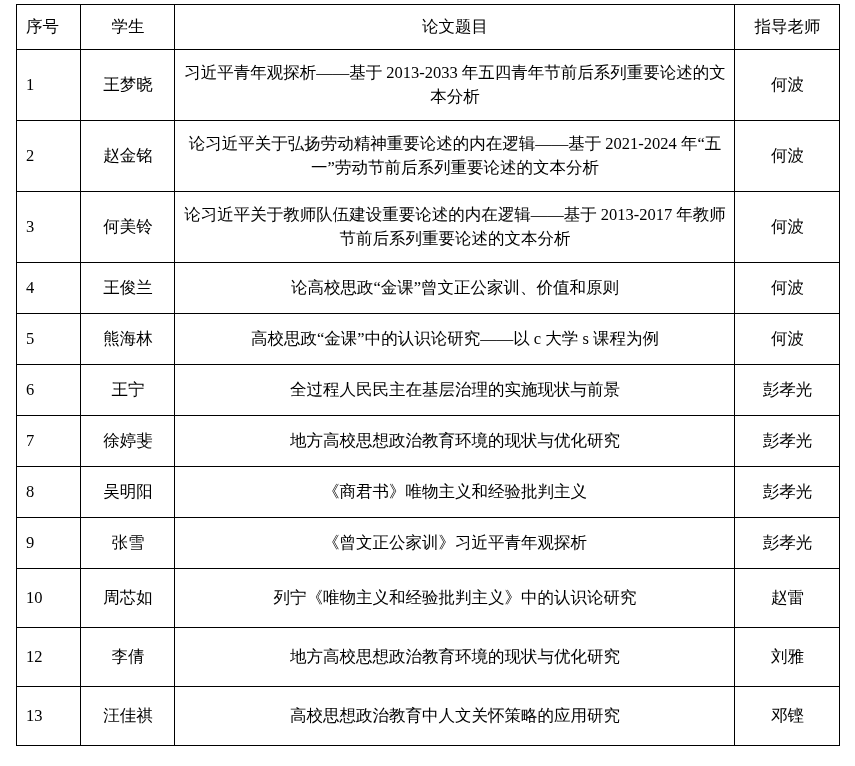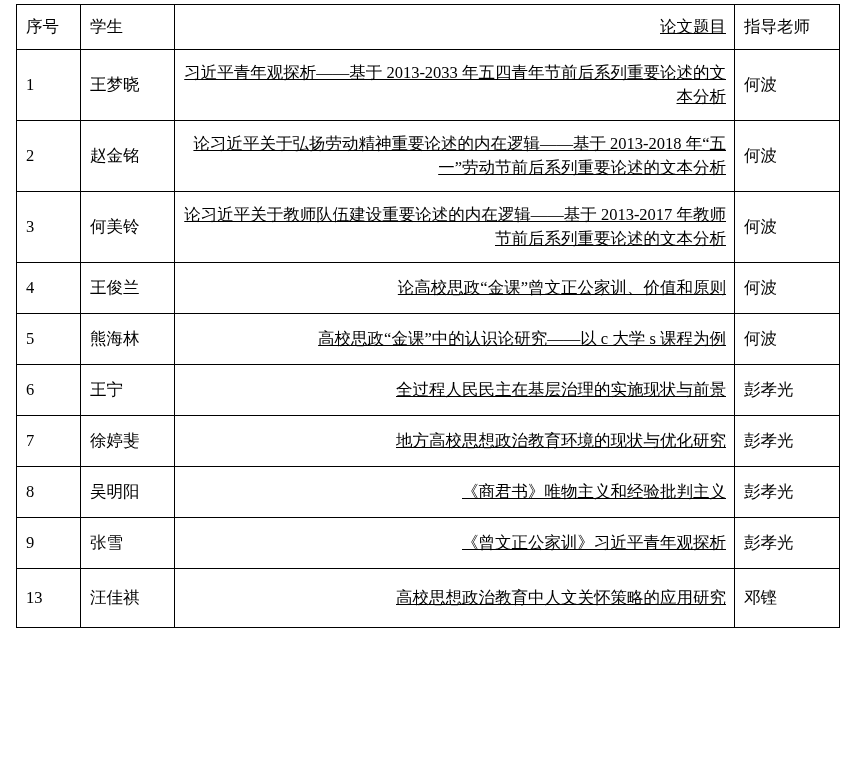--- a/index.html
+++ b/index.html
@@ -35,23 +35,23 @@
     padding: 5px 8px 5px 9px;
     font-family: "Liberation Serif", "DejaVu Serif", serif;
   }
   col.c-idx { width: 64px; }
   col.c-stu { width: 94px; }
   col.c-title { width: 560px; }
   col.c-adv { width: 105px; }
 
   thead td { height: 34px; }
   .idx-cell { text-align: left; }
-  .stu-cell { text-align: left; }
-  .title-cell { text-align: right; text-decoration: underline; }
-  .adv-cell { text-align: left; }
+  .stu-cell { text-align: center; }
+  .title-cell { text-align: center; }
+  .adv-cell { text-align: center; }
 
   .row-tall td { height: 60px; }
   .row-short td { height: 40px; }
   .row-mid td { height: 48px; }
 </style>
 </head>
 <body>
 
 <div class="sheet">
   <table class="thesis-table">
@@ -72,21 +72,21 @@
     <tbody id="table-body">
         <tr class="row-tall">
           <td class="idx-cell">1</td>
           <td class="stu-cell">王梦晓</td>
           <td class="title-cell">习近平青年观探析——基于 2013-2033 年五四青年节前后系列重要论述的文本分析</td>
           <td class="adv-cell">何波</td>
         </tr>
         <tr class="row-tall">
           <td class="idx-cell">2</td>
           <td class="stu-cell">赵金铭</td>
-          <td class="title-cell">论习近平关于弘扬劳动精神重要论述的内在逻辑——基于 2013-2018 年“五一”劳动节前后系列重要论述的文本分析</td>
+          <td class="title-cell">论习近平关于弘扬劳动精神重要论述的内在逻辑——基于 2021-2024 年“五一”劳动节前后系列重要论述的文本分析</td>
           <td class="adv-cell">何波</td>
         </tr>
         <tr class="row-tall">
           <td class="idx-cell">3</td>
           <td class="stu-cell">何美铃</td>
           <td class="title-cell">论习近平关于教师队伍建设重要论述的内在逻辑——基于 2013-2017 年教师节前后系列重要论述的文本分析</td>
           <td class="adv-cell">何波</td>
         </tr>
         <tr class="row-short">
           <td class="idx-cell">4</td>
@@ -118,20 +118,32 @@
           <td class="title-cell">《商君书》唯物主义和经验批判主义</td>
           <td class="adv-cell">彭孝光</td>
         </tr>
         <tr class="row-short">
           <td class="idx-cell">9</td>
           <td class="stu-cell">张雪</td>
           <td class="title-cell">《曾文正公家训》习近平青年观探析</td>
           <td class="adv-cell">彭孝光</td>
         </tr>
         <tr class="row-mid">
+          <td class="idx-cell">10</td>
+          <td class="stu-cell">周芯如</td>
+          <td class="title-cell">列宁《唯物主义和经验批判主义》中的认识论研究</td>
+          <td class="adv-cell">赵雷</td>
+        </tr>
+        <tr class="row-mid">
+          <td class="idx-cell">12</td>
+          <td class="stu-cell">李倩</td>
+          <td class="title-cell">地方高校思想政治教育环境的现状与优化研究</td>
+          <td class="adv-cell">刘雅</td>
+        </tr>
+        <tr class="row-mid">
           <td class="idx-cell">13</td>
           <td class="stu-cell">汪佳祺</td>
           <td class="title-cell">高校思想政治教育中人文关怀策略的应用研究</td>
           <td class="adv-cell">邓铿</td>
         </tr>
       </tbody>
   </table>
 </div>
 
 </body></html>

